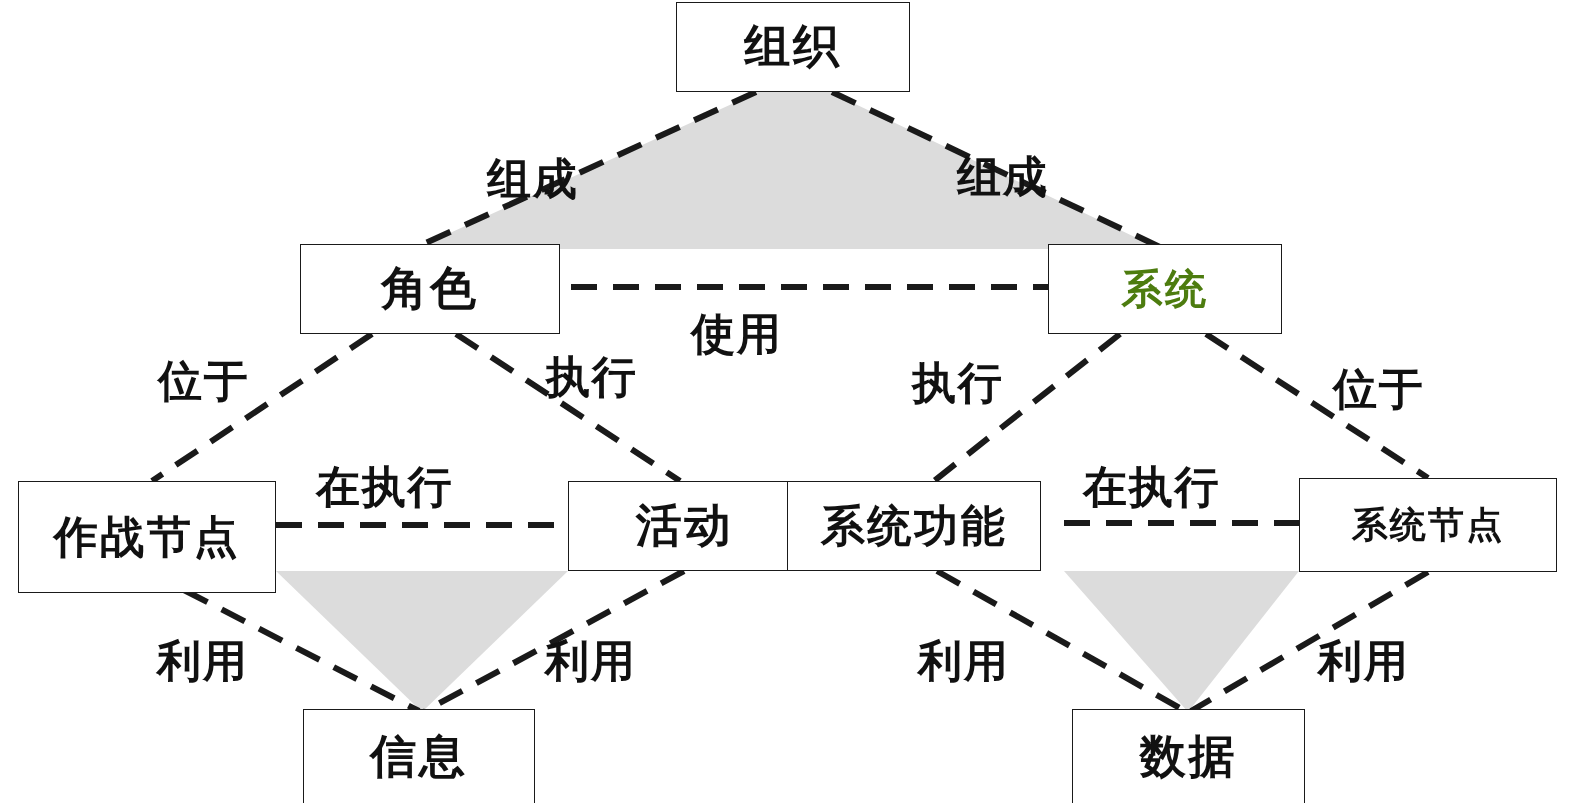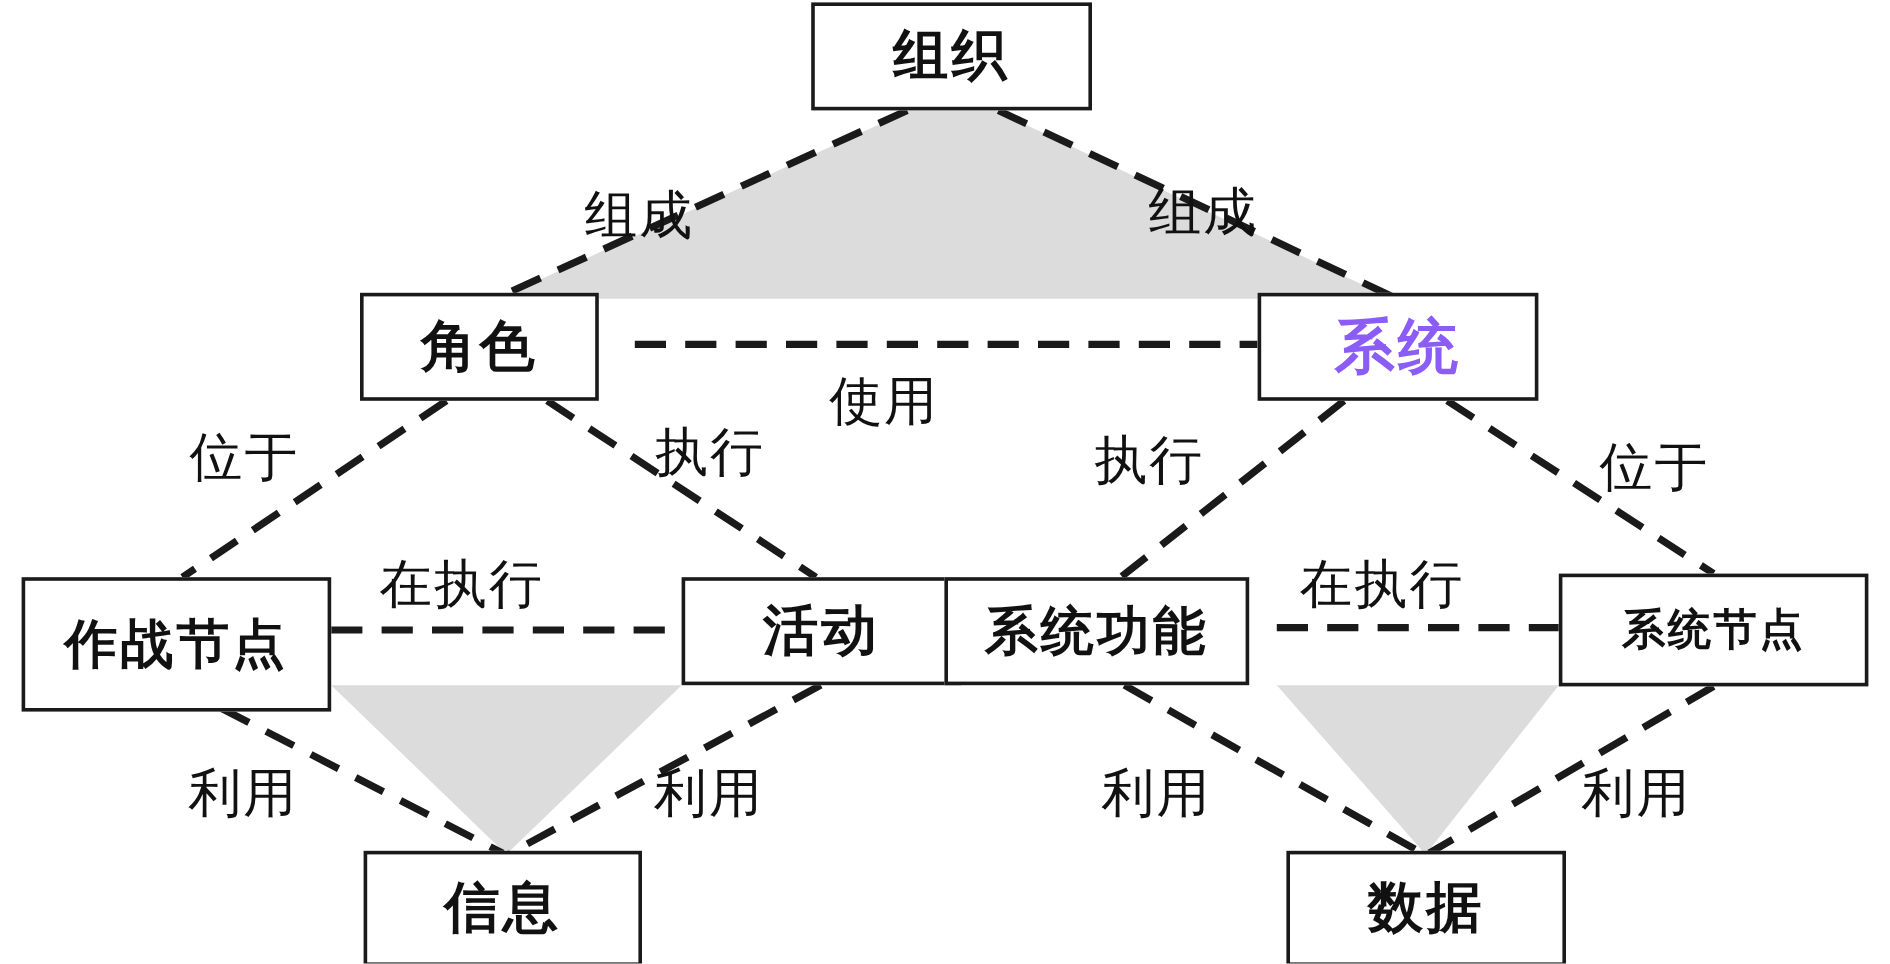--- a/index.html
+++ b/index.html
@@ -7,32 +7,32 @@
     font-family:"Liberation Serif","DejaVu Serif",serif;
     width:1575px;height:803px;overflow:hidden;
   }
   #stage{position:relative;width:1575px;height:803px;background:#fff;}
   #wires{position:absolute;left:0;top:0;width:1575px;height:803px;}
 
   .node{
     position:absolute;
     box-sizing:border-box;
     background:#ffffff;
-    border:3px solid #0c4a6e;
+    border:1px solid #0c4a6e;
     display:flex;align-items:center;justify-content:center;
     color:#111111;
     font-weight:700;
     letter-spacing:.06em;
     white-space:nowrap;
     z-index:5;
   }
   .edge-label{
     position:absolute;
     color:#111111;
-    font-weight:400;
+    font-weight:700;
     letter-spacing:.04em;
     white-space:nowrap;
     z-index:6;
     background:transparent;
   }
 </style>
 </head>
 <body>
 
 <div id="stage">
@@ -51,24 +51,24 @@
       <line x1="1064" y1="523" x2="1299" y2="523" stroke="#1a1a1a" stroke-width="6" stroke-dasharray="26 16" stroke-linecap="butt"></line>
       <line x1="147" y1="571" x2="419" y2="711" stroke="#1a1a1a" stroke-width="6" stroke-dasharray="26 16" stroke-linecap="butt"></line>
       <line x1="684" y1="571" x2="425" y2="711" stroke="#1a1a1a" stroke-width="6" stroke-dasharray="26 16" stroke-linecap="butt"></line>
       <line x1="937" y1="571" x2="1185" y2="711" stroke="#1a1a1a" stroke-width="6" stroke-dasharray="26 16" stroke-linecap="butt"></line>
       <line x1="1428" y1="572" x2="1191" y2="711" stroke="#1a1a1a" stroke-width="6" stroke-dasharray="26 16" stroke-linecap="butt"></line>
     </svg>
   <div id="nodes-layer">
       <div class="node" style="left: 676px; top: 2px; width: 234px; height: 90px; font-size: 46px; border-color: rgb(26, 26, 26); background: rgb(255, 255, 255); color: rgb(17, 17, 17);">
         <span>组织</span>
       </div>
-      <div class="node" style="left: 300px; top: 244px; width: 199px; height: 90px; font-size: 46px; border-color: rgb(26, 26, 26); background: rgb(255, 255, 255); color: rgb(17, 17, 17); font-family: Liberation Mono, monospace;">
+      <div class="node" style="left: 300px; top: 244px; width: 260px; height: 90px; font-size: 46px; border-color: rgb(26, 26, 26); background: rgb(255, 255, 255); color: rgb(17, 17, 17); font-family: Liberation Mono, monospace;">
         <span>角色</span>
       </div>
-      <div class="node" style="left: 1048px; top: 244px; width: 234px; height: 90px; font-size: 50px; border-color: rgb(26, 26, 26); background: rgb(255, 255, 255); color: #8b5cf6;">
+      <div class="node" style="left: 1048px; top: 244px; width: 234px; height: 90px; font-size: 41px; border-color: rgb(26, 26, 26); background: rgb(255, 255, 255); color: #4d7c0f;">
         <span>系统</span>
       </div>
       <div class="node" style="left: 18px; top: 481px; width: 258px; height: 112px; font-size: 44px; border-color: rgb(26, 26, 26); background: rgb(255, 255, 255); color: rgb(17, 17, 17);">
         <span>作战节点</span>
       </div>
       <div class="node" style="left: 568px; top: 481px; width: 233px; height: 90px; font-size: 46px; border-color: rgb(26, 26, 26); background: rgb(255, 255, 255); color: rgb(17, 17, 17);">
         <span>活动</span>
       </div>
       <div class="node" style="left: 787px; top: 481px; width: 254px; height: 90px; font-size: 44px; border-color: rgb(26, 26, 26); background: rgb(255, 255, 255); color: rgb(17, 17, 17);">
         <span>系统功能</span>

